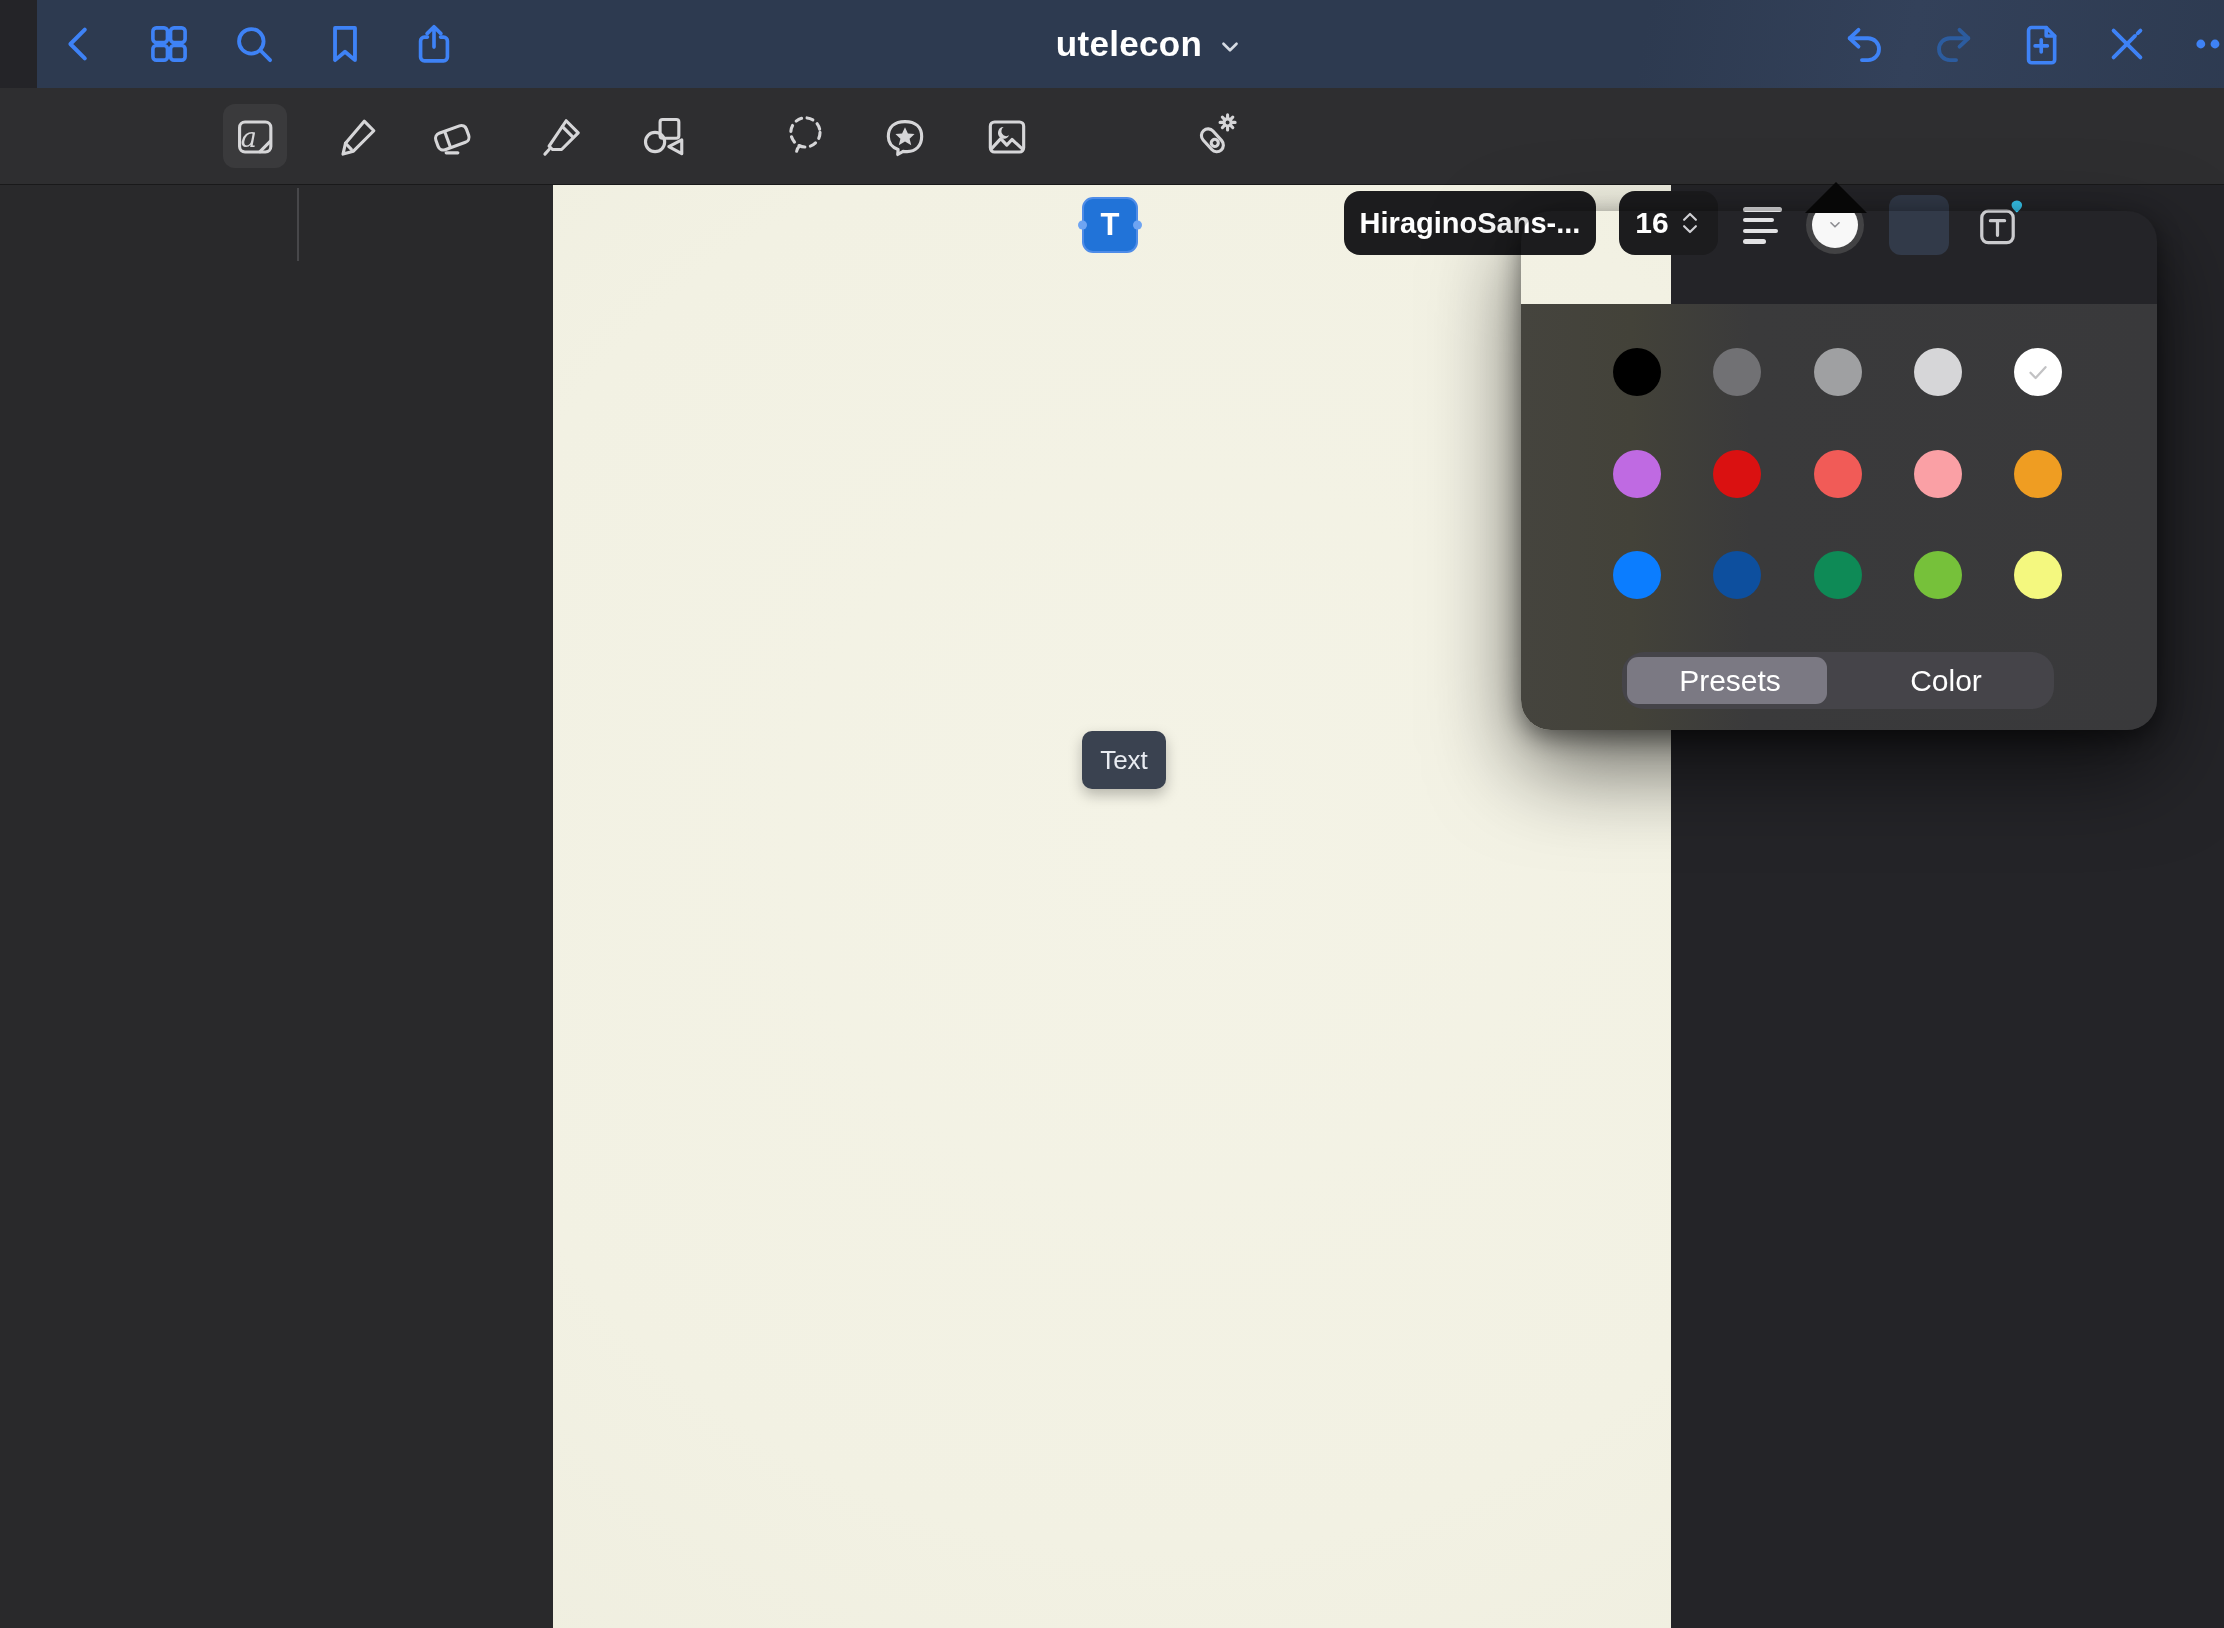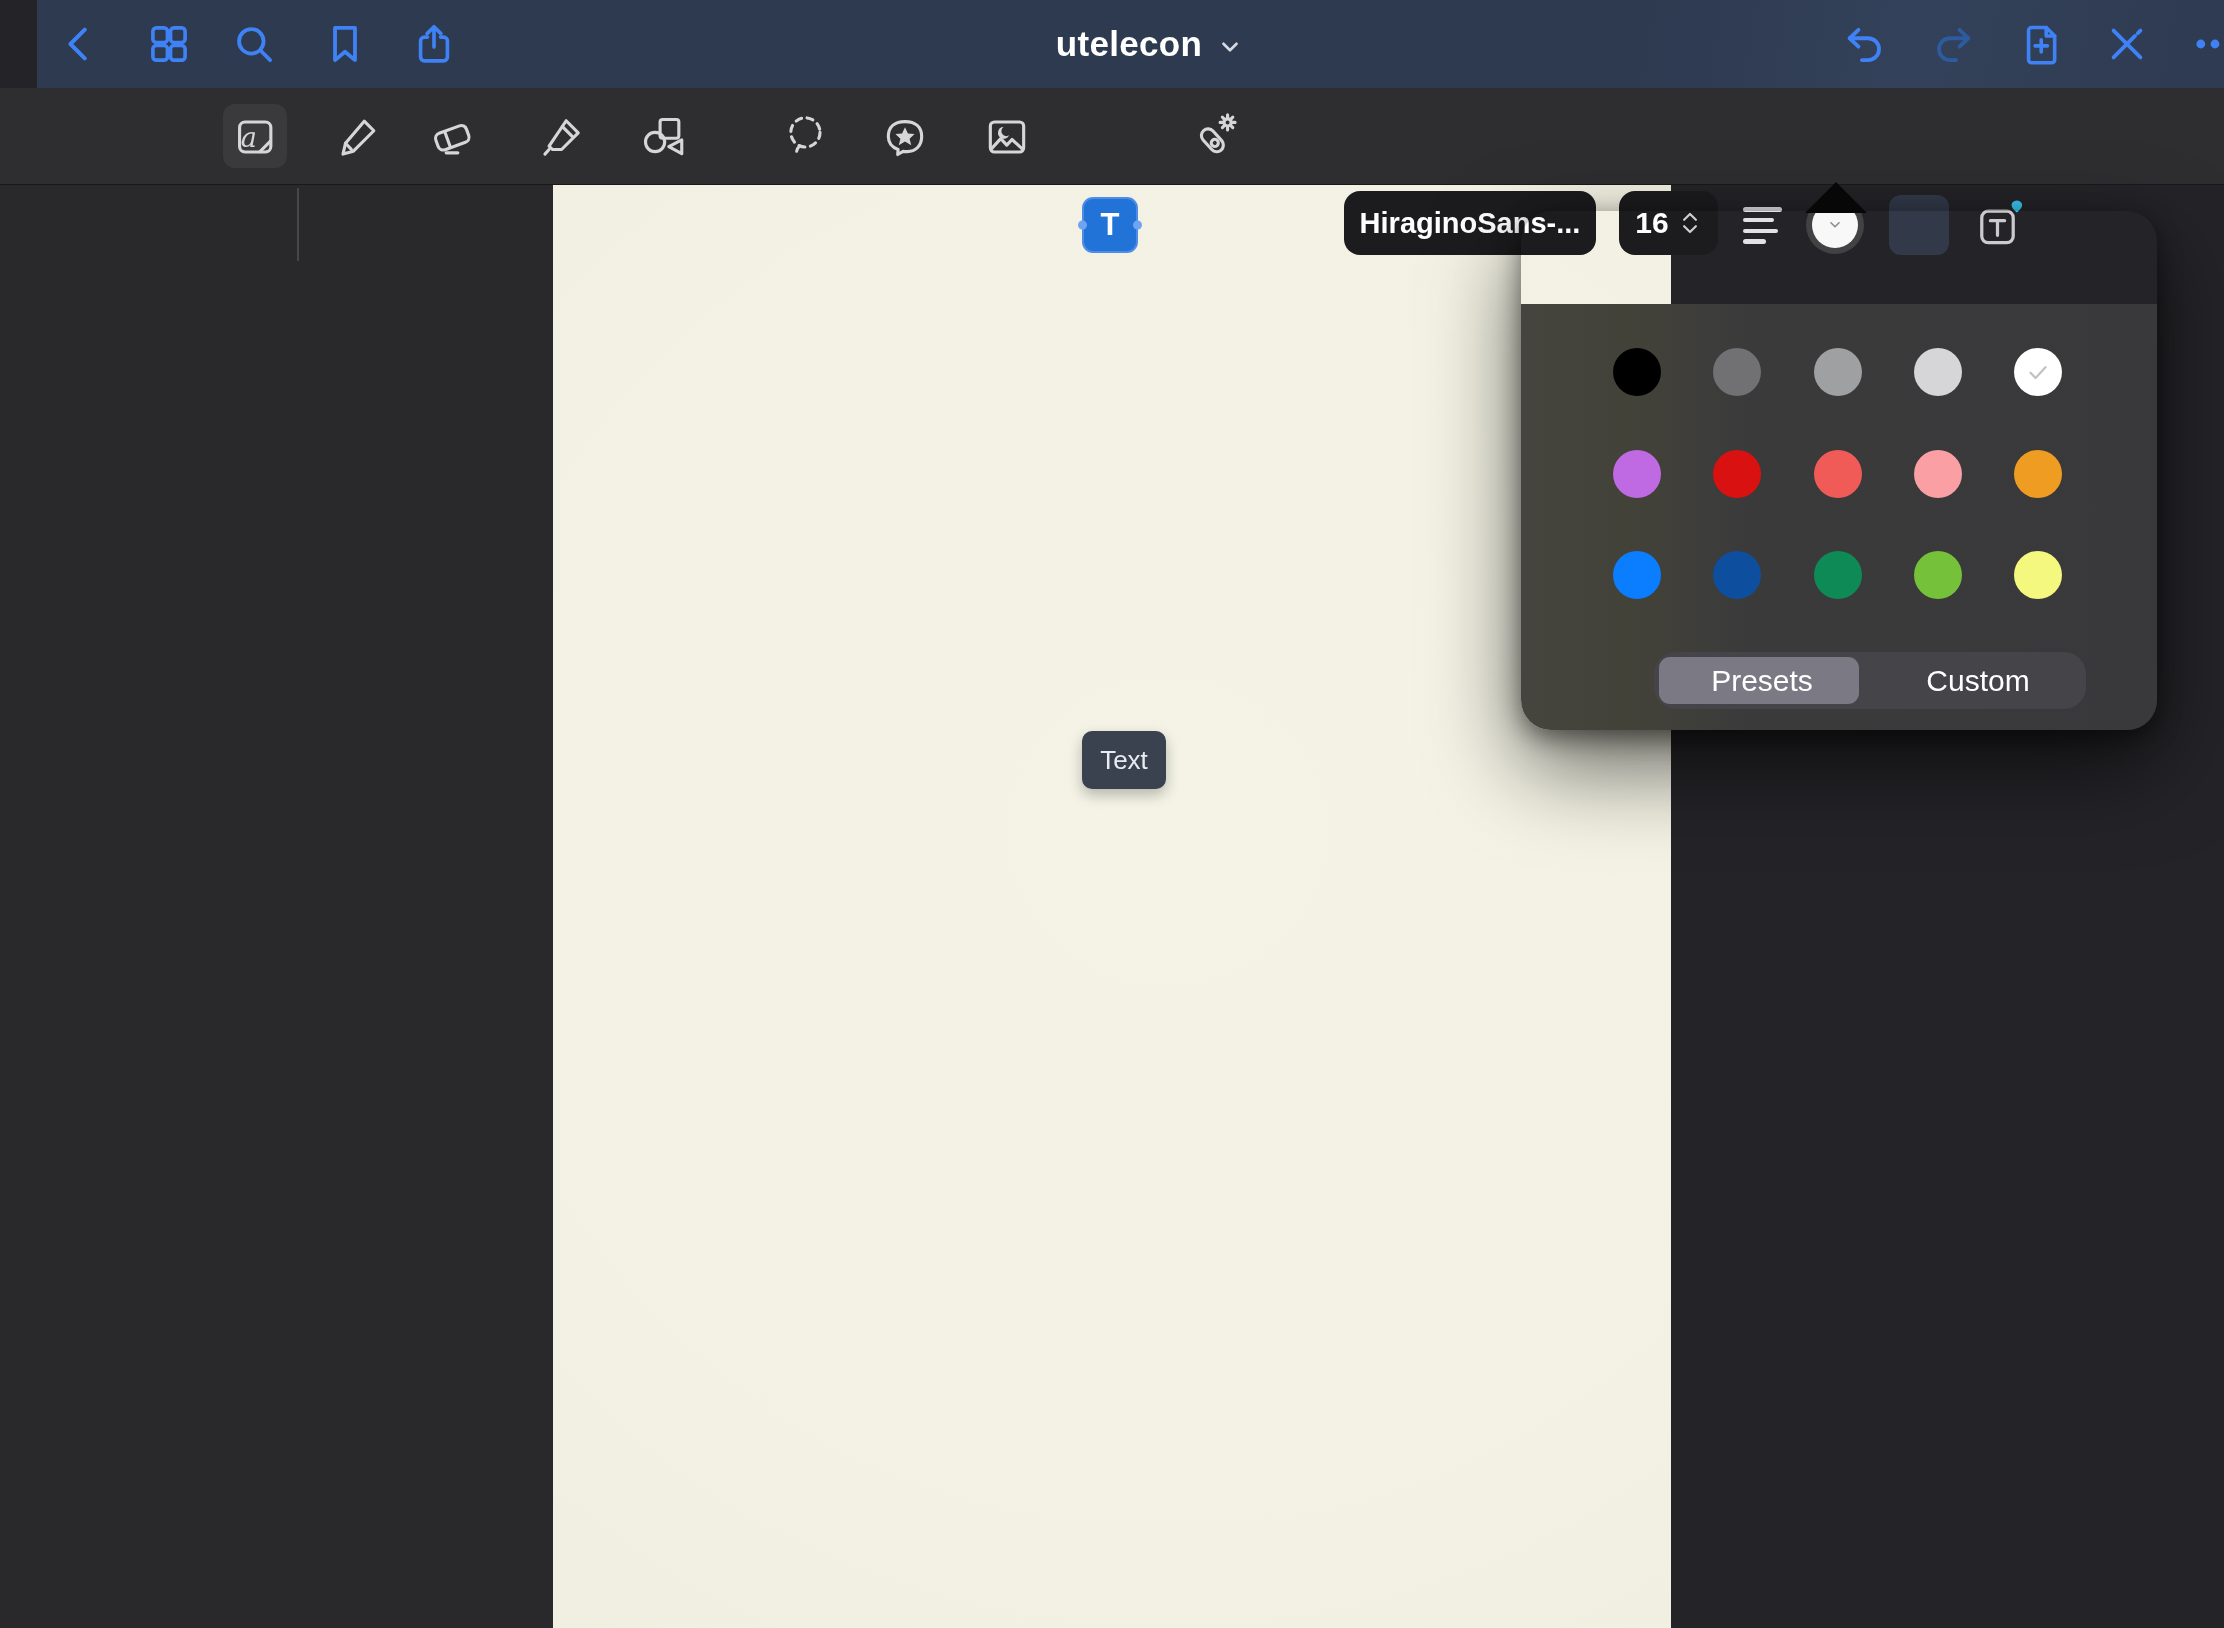--- a/index.html
+++ b/index.html
@@ -64,21 +64,21 @@
     border-radius:30px 30px 0 0; display:flex; align-items:center; justify-content:center; }
   .popover-title { color:#fff; font-size:34px; font-weight:700; }
   .popover-body { position:absolute; left:0; top:93px; width:100%; height:426px;
     border-radius:0 0 30px 30px;
     background:linear-gradient(90deg,#45443e 0px,#434239 110px,#3a3a3b 230px,#39393b 100%); }
   .swatch-grid { position:absolute; left:0; top:0; width:100%; height:100%; }
   .swatch { position:absolute; width:48px; height:48px; border-radius:50%;
     display:flex; align-items:center; justify-content:center; }
   .swatch svg { width:30px; height:30px; color:#c2c2c4; }
   .segmented { position:absolute; left:101px; top:348px; width:432px; height:57px; border-radius:22px;
-    background:#454449; display:flex;margin-left:32px; }
+    background:#454449; display:flex; }
   .segment { flex:1 1 0; display:flex; align-items:center; justify-content:center;
     color:#fff; font-size:30px; z-index:2; }
   .segment-pill { position:absolute; left:5px; top:5px; width:200px; height:47px; border-radius:11px;
     background:#7b7983; z-index:1; }
 </style>
 </head>
 <body>
 
 <div class="desk-left"></div>
 <div class="desk-right"></div>
@@ -290,16 +290,16 @@
         <div class="swatch" style="left: 493.2px; top: 145.5px; background: rgb(239, 157, 34);"></div>
         <div class="swatch" style="left: 92px; top: 247px; background: rgb(11, 125, 255);"></div>
         <div class="swatch" style="left: 192.3px; top: 247px; background: rgb(13, 79, 158);"></div>
         <div class="swatch" style="left: 292.6px; top: 247px; background: rgb(14, 138, 86);"></div>
         <div class="swatch" style="left: 392.9px; top: 247px; background: rgb(118, 193, 58);"></div>
         <div class="swatch" style="left: 493.2px; top: 247px; background: rgb(244, 248, 127);"></div>
       </div>
     <div class="segmented">
       <div class="segment-pill"></div>
       <div class="segment">Presets</div>
-      <div class="segment">Custom</div>
+      <div class="segment">Color</div>
     </div>
   </div>
 </div>
 
 </body></html>

